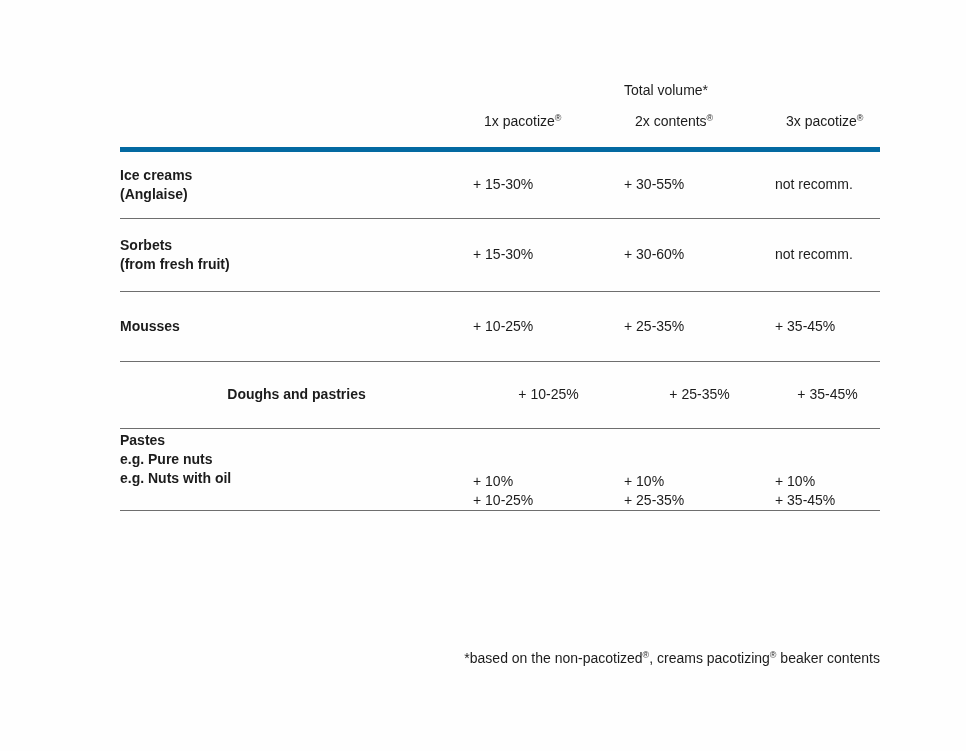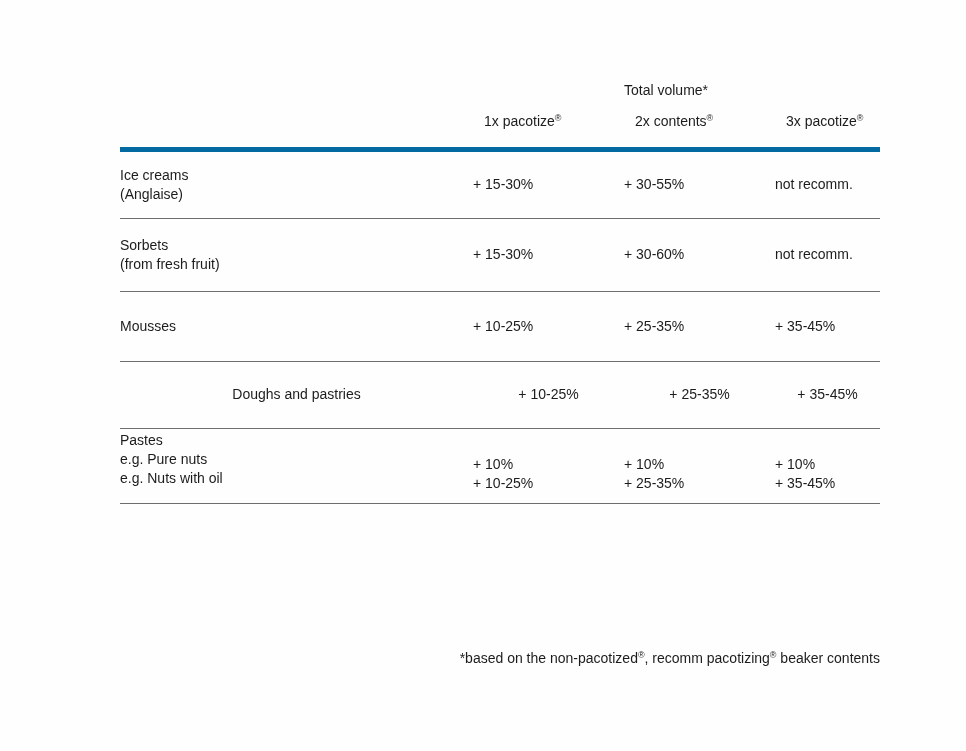--- a/index.html
+++ b/index.html
@@ -44,25 +44,25 @@
   }
   
   tbody td { border-bottom: 1px solid #6e6e6e; }
   tr.r0 { height: 69px; }
   tr.r1 { height: 73px; }
   tr.r2 { height: 70px; }
   tr.r3 { height: 70px; }
   tr.r4 { height: 71px; }
   tr.r5 { height: 67px; text-align: center; }
   tr.r6 { height: 75px; }
-  td.label-cell { padding-left: 2px; }
+  td.label-cell { padding-left: 2px; font-weight: bold; }
   td.val-cell { white-space: nowrap; }
   tr.top-align td { vertical-align: top; }
   tr.top-align td.label-cell { padding-top: 2px; }
-  tr.top-align td.val-cell { padding-top: 26px; }
+  tr.top-align td.val-cell { padding-top: 43px; }
   sup.reg {
     font-size: 9px;
     line-height: 0;
     vertical-align: baseline;
     position: relative;
     top: -5px;
   }
   .footnote {
     position: absolute;
     left: 120px;
@@ -146,15 +146,15 @@
           <div>+ 25-35%</div>
         </td>
         <td class="val-cell">
           <div>+ 10%</div>
           <div>+ 35-45%</div>
         </td>
       </tr>
     </tbody>
   </table>
 
-  <div class="footnote"><span>*based on the non-pacotized</span><sup class="reg">®</sup><span>, recomm pacotizing</span><sup class="reg">®</sup><span> beaker contents</span></div>
+  <div class="footnote"><span>*based on the non-pacotized</span><sup class="reg">®</sup><span>, creams pacotizing</span><sup class="reg">®</sup><span> beaker contents</span></div>
 
 </div>
 
 </body></html>

